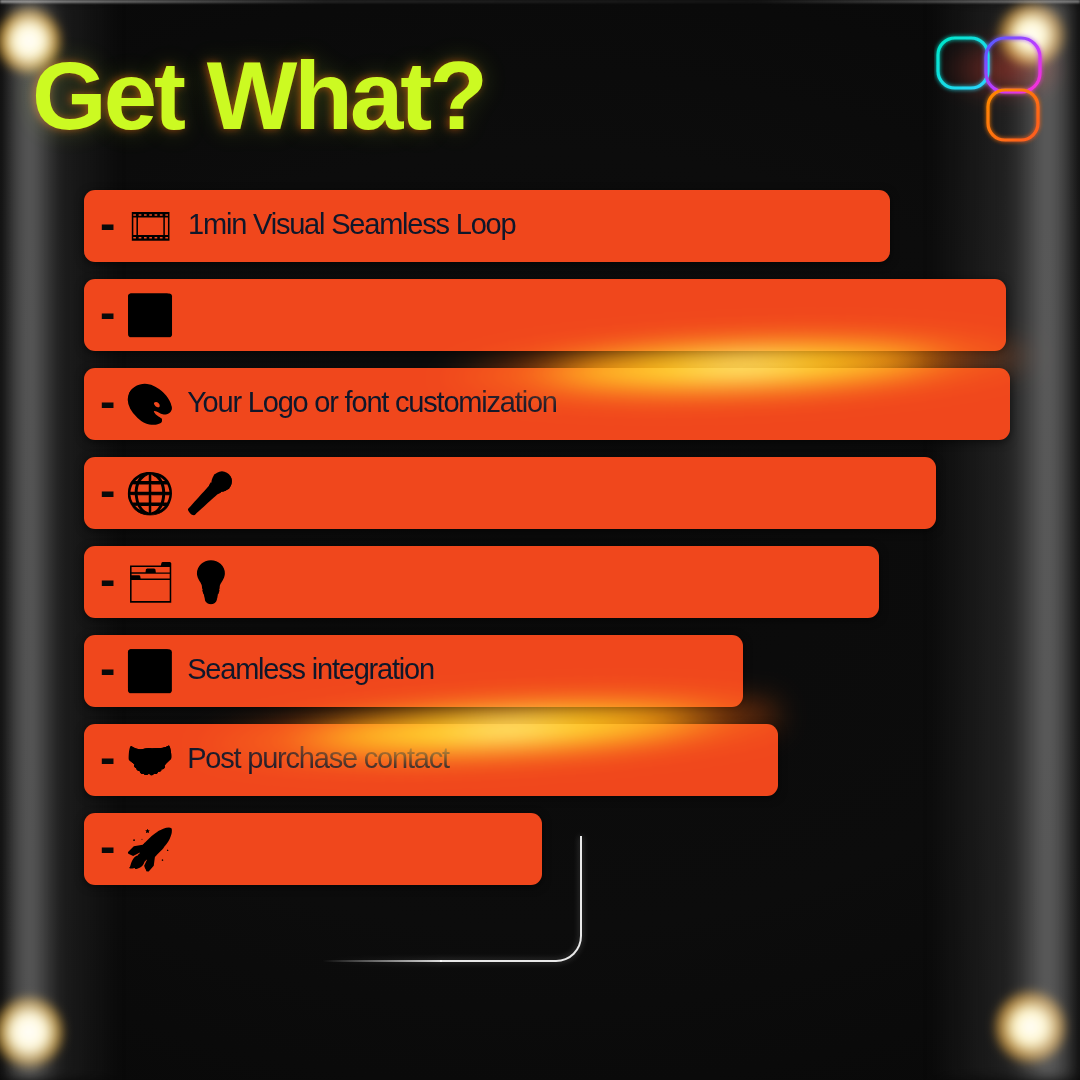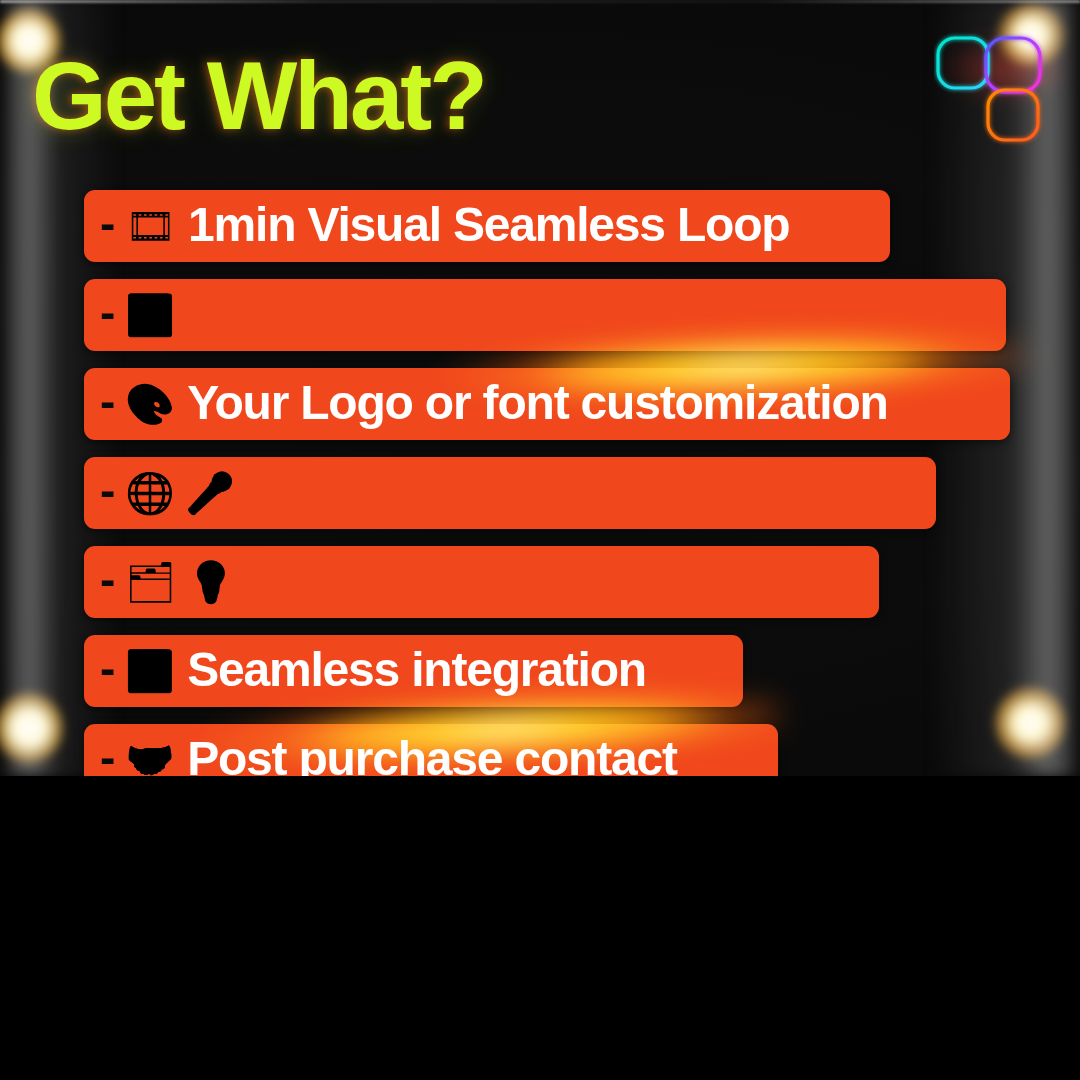--- a/index.html
+++ b/index.html
@@ -1,18 +1,18 @@
 <!DOCTYPE html>
 <html><head>
 <meta charset="utf-8">
 <style>
   html,body{margin:0;padding:0;background:#000;}
   *{box-sizing:border-box;}
   .stage{
-    position:relative;width:1080px;height:776px;overflow:hidden;
+    position:relative;width:1080px;height:1080px;overflow:hidden;
     background:#090909;
     font-family:"Liberation Sans","DejaVu Sans",sans-serif;
   }
   
   .bg-grad{
     position:absolute;inset:0;
     background:
       radial-gradient(120% 80% at 50% 50%, #0a0a0a 0%, #0c0c0c 45%, #060606 100%);
   }
   .edge-sheen-left{
@@ -89,21 +89,21 @@
     color:#0a0a0a;font-size:46px;font-weight:bold;line-height:1;
     margin-right:10px;margin-top:-6px;
   }
   .ico{
     font-size:40px;line-height:1;margin-right:12px;
     filter:grayscale(1) brightness(0) ;
     display:inline-block;
   }
   .ico.second{margin-left:-2px;}
   .rowtext{
-    color:#ffffff;font-size:48px;font-weight:bold;letter-spacing:-1.2px;
+    color:#0f172a;font-size:29px;font-weight:normal;letter-spacing:-1.2px;
     white-space:nowrap;line-height:1;margin-top:-3px;
   }
   
   .w1{width:806px;}
   .w2{width:922px;}
   .w3{width:926px;}
   .w4{width:852px;}
   .w5{width:795px;}
   .w6{width:659px;}
   .w7{width:694px;}

